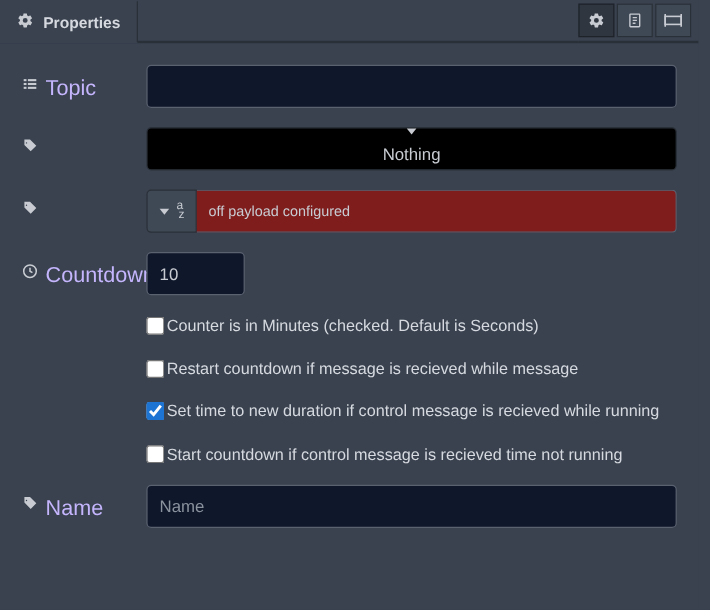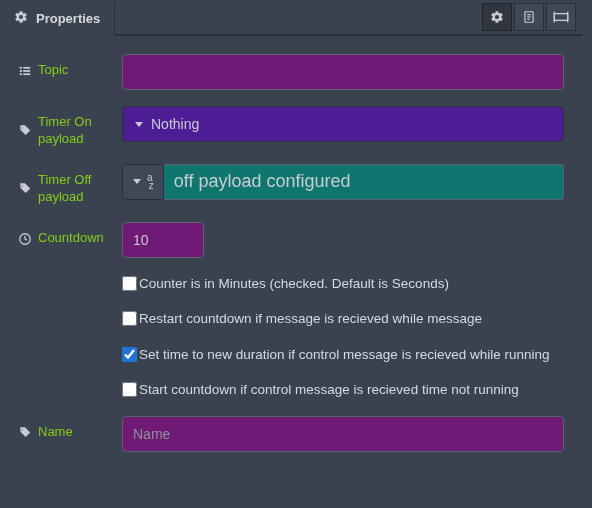--- a/index.html
+++ b/index.html
@@ -66,81 +66,82 @@
   }
   .row {
     display: flex;
     align-items: flex-start;
     margin-bottom: 16px;
   }
   .row-label {
     width: 104px;
     flex-shrink: 0;
     display: flex;
-    align-items: center;
+    align-items: flex-start;
     gap: 6px;
-    font-size: 13px;
-    color: #84cc16;
+    font-size: 18px;
+    color: #c4b5fd;
     padding-top: 8px;
     line-height: 1.3;
   }
   .row-label svg { flex-shrink: 0; margin-top: 1px; }
   .row-control {
     flex: 1;
   }
   .text-input {
     width: 100%;
     height: 36px;
-    background: #701a75;
+    background: #0f172a;
     border: 1px solid #5a6270;
     border-radius: 4px;
     color: #c8ccd2;
     padding: 0 10px;
     font-size: 14px;
   }
   .text-input.short { width: 82px; }
   .text-input::placeholder { color: #8a929e; }
   .dropdown {
     width: 100%;
     height: 36px;
-    background: #4c1d95;
+    background: #000000;
     border: 1px solid #2a3038;
     border-radius: 4px;
     display: flex;
     align-items: center;
     padding: 0 12px;
     gap: 8px;
     color: #c8ccd2;
     cursor: pointer;
+    flex-direction: column;
   }
   .combo {
     display: flex;
     width: 100%;
   }
   .combo-btn {
     height: 36px;
     background: #3f4855;
     border: 1px solid #2a3038;
     border-radius: 4px 0 0 4px;
     display: flex;
     align-items: center;
     padding: 0 10px;
     gap: 6px;
     cursor: pointer;
   }
   .combo-input {
     flex: 1;
     height: 36px;
-    background: #0f766e;
+    background: #7f1d1d;
     border: 1px solid #5a6270;
     border-left: none;
     border-radius: 0 4px 4px 0;
     color: #c8ccd2;
     padding: 0 10px;
-    font-size: 18px;
+    font-size: 12px;
   }
   .check-row {
     display: flex;
     align-items: flex-start;
     gap: 2px;
     margin-left: 104px;
     margin-bottom: 16px;
     font-size: 13.5px;
     line-height: 1.45;
     color: #d6dae0;
@@ -221,36 +222,34 @@
       <div class="row-control">
         <input class="text-input" type="text" value="" style="">
       </div>
     </div>
 
     <div class="row">
       <div class="row-label">
         <svg width="14" height="14" viewBox="0 0 24 24" fill="#c8ccd2">
             <path d="M21 11l-9-9H4v8l9 9 8-8zM7 6a1 1 0 1 1 0 2 1 1 0 0 1 0-2z"></path>
           </svg>
-        <span>Timer On payload</span>
       </div>
       <div class="row-control">
         <div class="dropdown">
           <span class="caret-down"></span>
           <span>Nothing</span>
         </div>
       </div>
     </div>
 
     <div class="row">
       <div class="row-label">
         <svg width="14" height="14" viewBox="0 0 24 24" fill="#c8ccd2">
             <path d="M21 11l-9-9H4v8l9 9 8-8zM7 6a1 1 0 1 1 0 2 1 1 0 0 1 0-2z"></path>
           </svg>
-        <span>Timer Off payload</span>
       </div>
       <div class="row-control">
         <div class="combo">
           <div class="combo-btn">
             <span class="caret-down"></span>
             <span class="az">a<br>&nbsp;z</span>
           </div>
           <input class="combo-input" type="text" value="off payload configured" style="">
         </div>
       </div>

